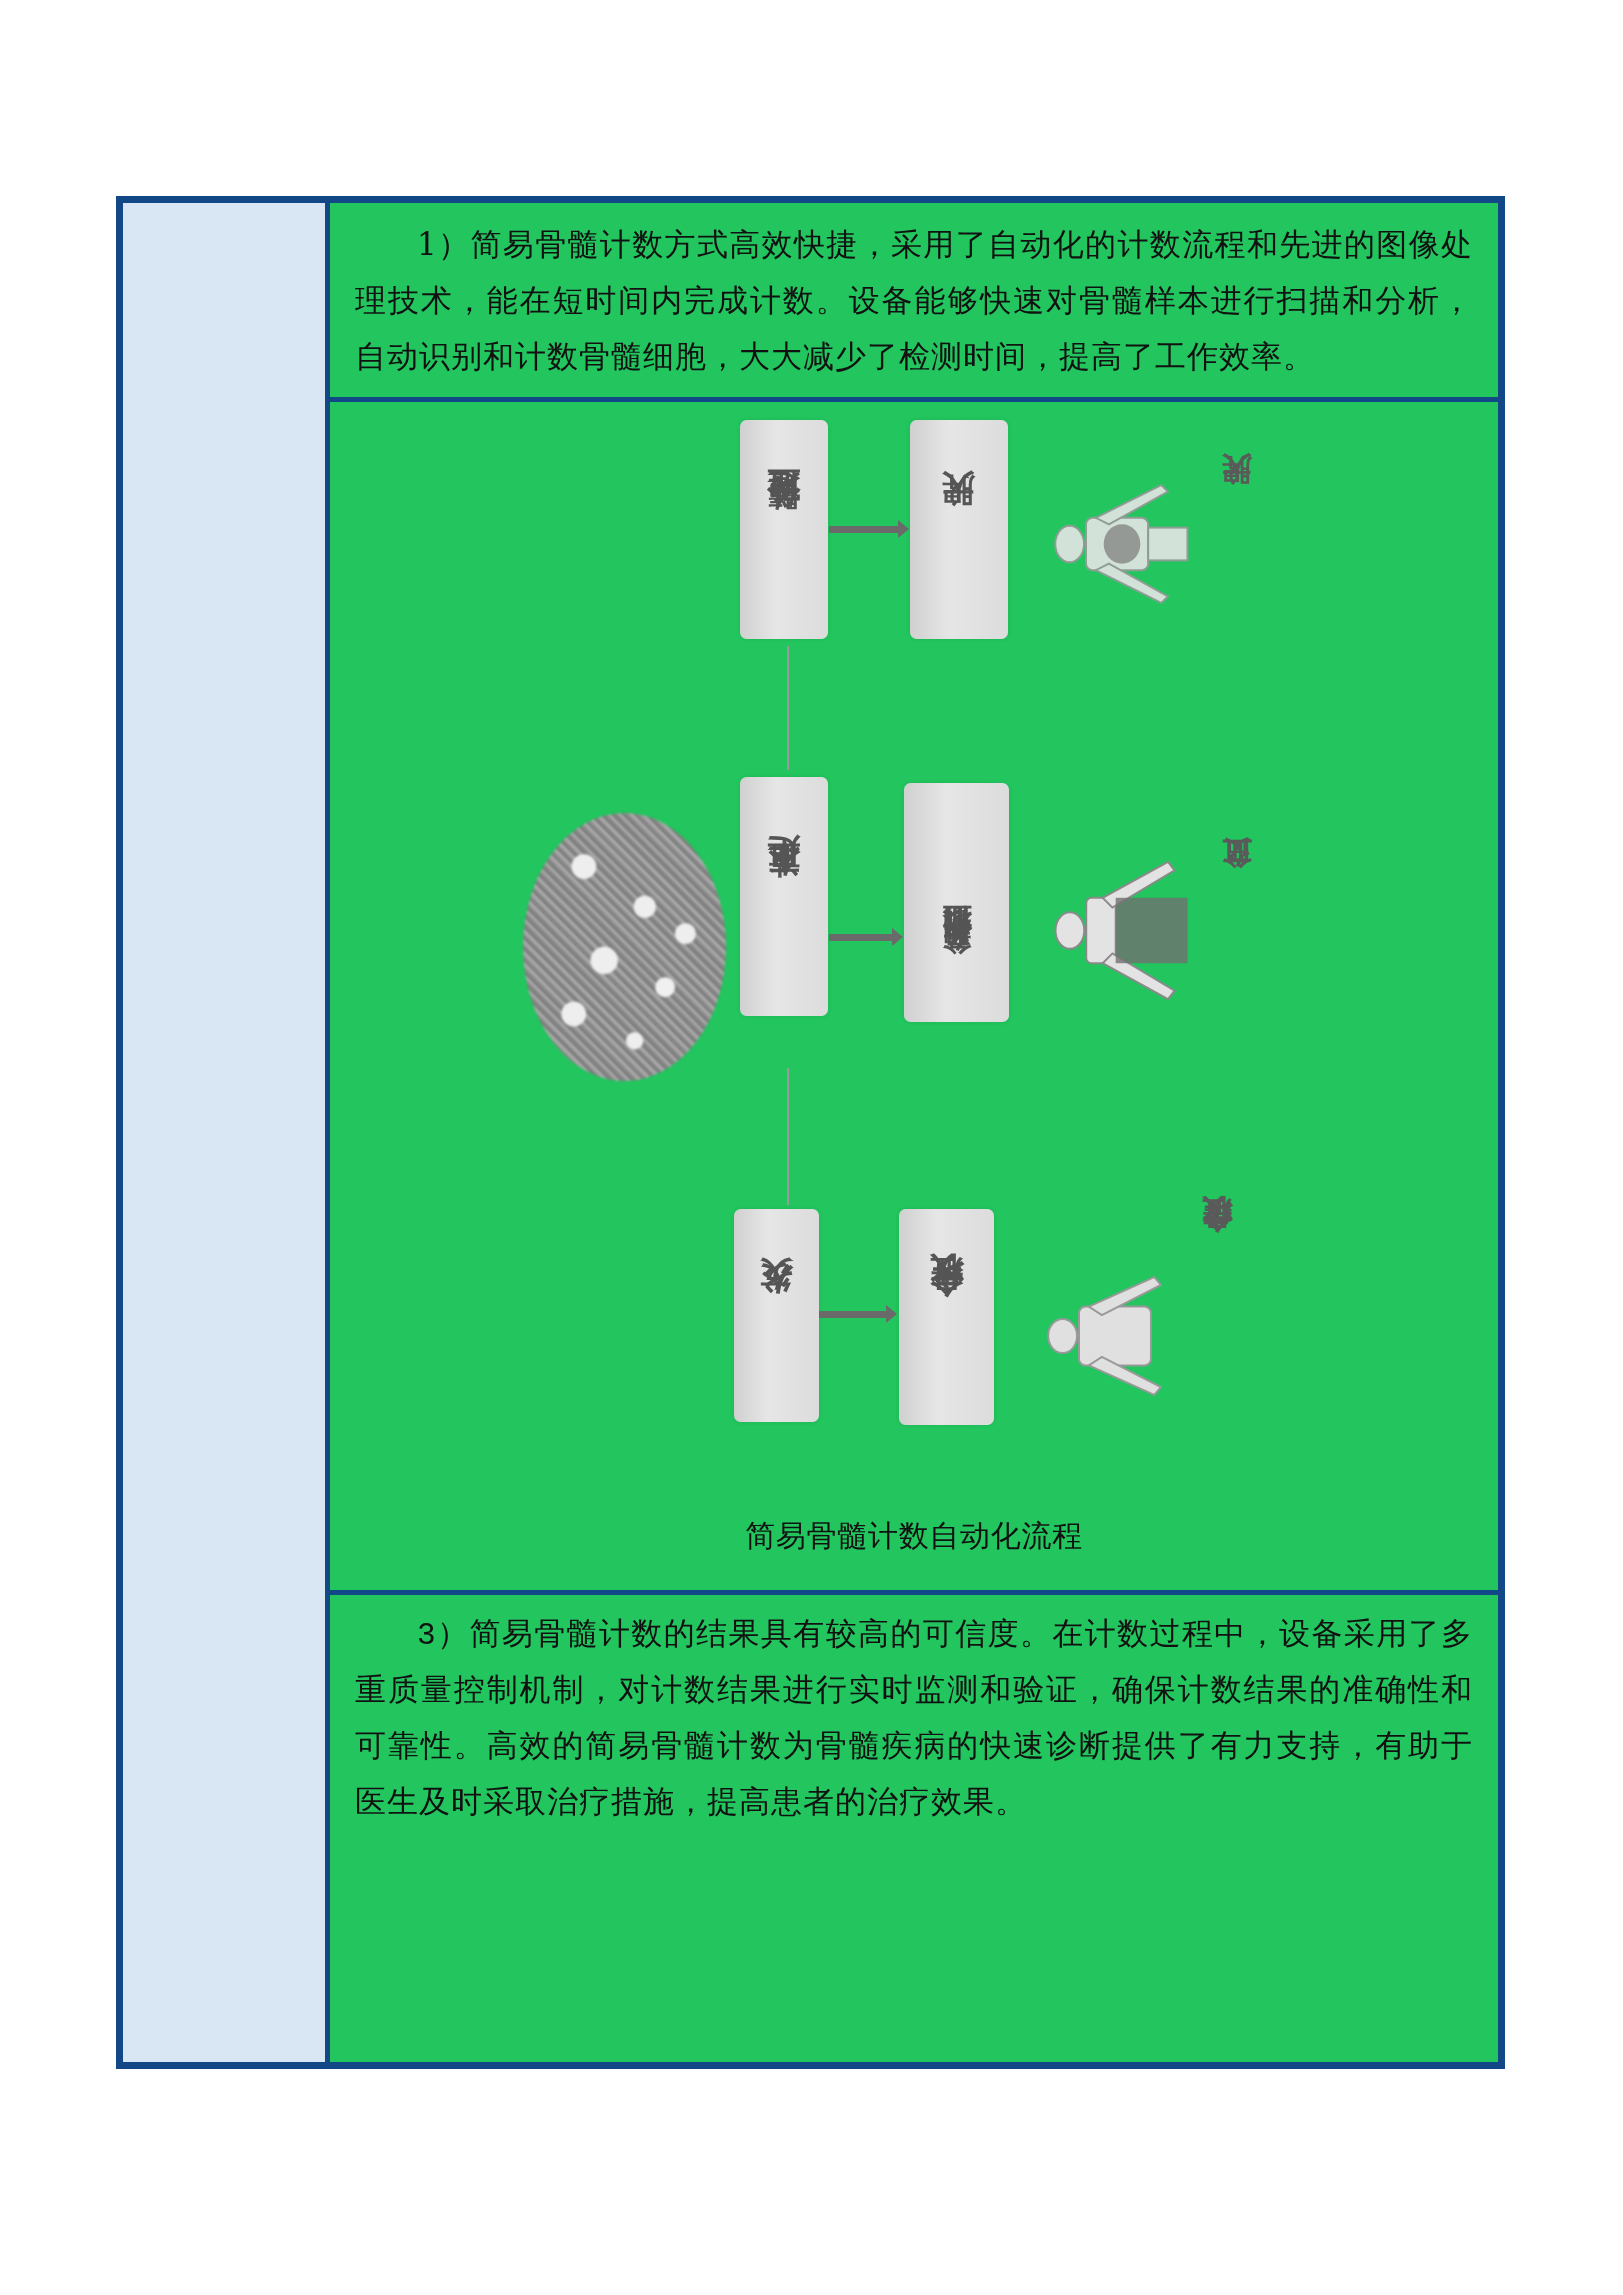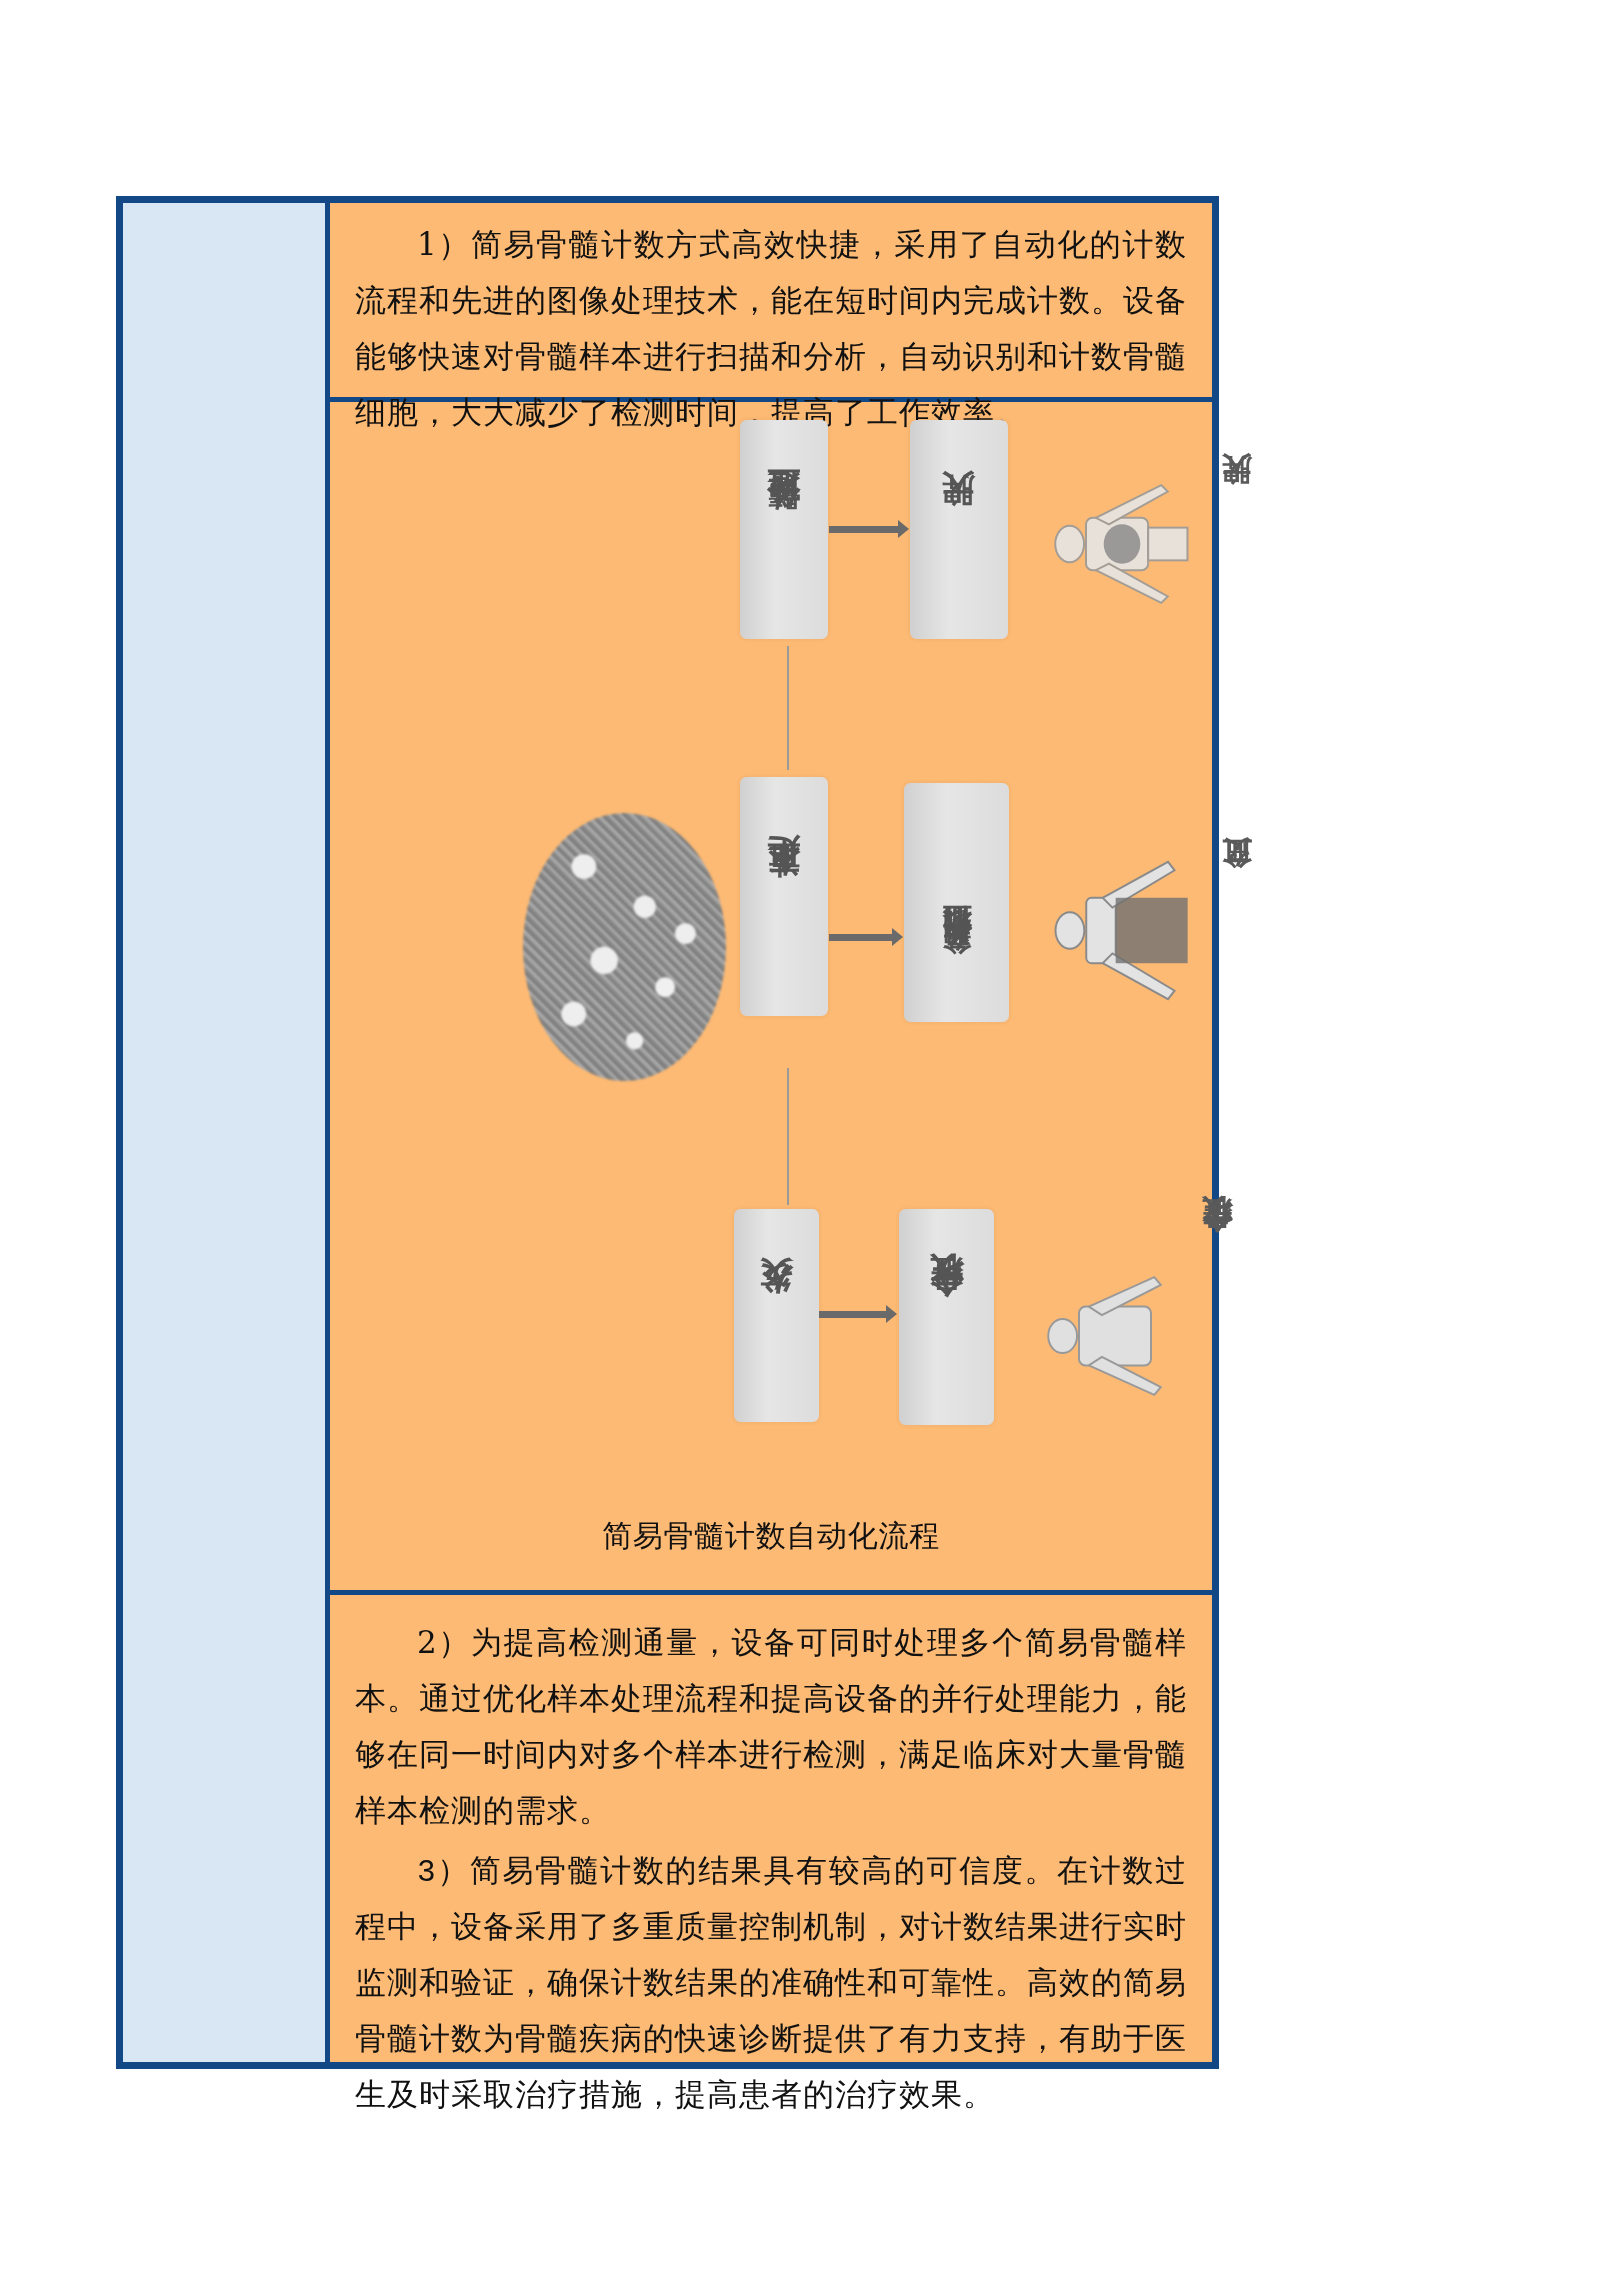--- a/index.html
+++ b/index.html
@@ -1,19 +1,19 @@
 <!DOCTYPE html>
 <html style="font-size:10.5px"><head>
 <meta charset="utf-8">
 <style>
   html, body { margin:0; padding:0; background:#ffffff; }
   body { width:1623px; height:2295px; position:relative; overflow:hidden;
          font-family:"DejaVu Serif","Liberation Serif",serif; color:#111; }
-  .table { position:absolute; left:116px; top:196px; width:1103px; height:1873px;
-           box-sizing:border-box; border:7.9px solid #134887; background:#fdba74; }
+  .table { position:absolute; left:116px; top:196px; width:1389px; height:1873px;
+           box-sizing:border-box; border:7.9px solid #134887; background:#22c55e; }
   .leftcol { position:absolute; left:0; top:0; width:202px; bottom:0; background:#D9E6F4;
              border-right:5.2px solid #134887; }
   .cell { position:absolute; left:207px; right:0; box-sizing:border-box; }
   .row1 { top:0; height:199px; border-bottom:5.2px solid #134887; }
   .row2 { top:204px; height:1188px; border-bottom:5.2px solid #134887; }
   .row3 { top:1398px; bottom:0; }
   .para { margin:0; padding:0 25px 0 25px; font-size:31px; line-height:56px;
           text-indent:62px; text-align:justify; letter-spacing:1px; }
   .row1 .para { padding-top:13px; }
   .row3 .para1 { padding-top:13px; }
@@ -116,17 +116,16 @@
           <path d="M70 155 L170 200 L180 188 L90 142 Z"></path>
         </g>
       </svg>
       <span class="vtext2" style="left:867px; top:841px;">全身症状</span>
 
       <div class="caption" style="top:1109px;">简易骨髓计数自动化流程</div>
     </div>
   </div>
 
   <div class="cell row3">
-    <p class="para para1">2）为提高检测通量，设备可同时处理多个简易骨髓样本。通过优化样本处理流程和提高设备的并行处理能力，能够在同一时间内对多个样本进行检测，满足临床对大量骨髓样本检测的需求。</p>
     <p class="para para2">3）简易骨髓计数的结果具有较高的可信度。在计数过程中，设备采用了多重质量控制机制，对计数结果进行实时监测和验证，确保计数结果的准确性和可靠性。高效的简易骨髓计数为骨髓疾病的快速诊断提供了有力支持，有助于医生及时采取治疗措施，提高患者的治疗效果。</p>
   </div>
 </div>
 
 
 </body></html>

